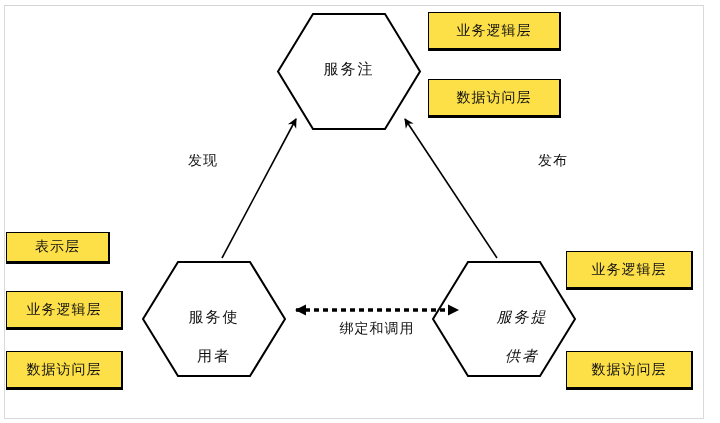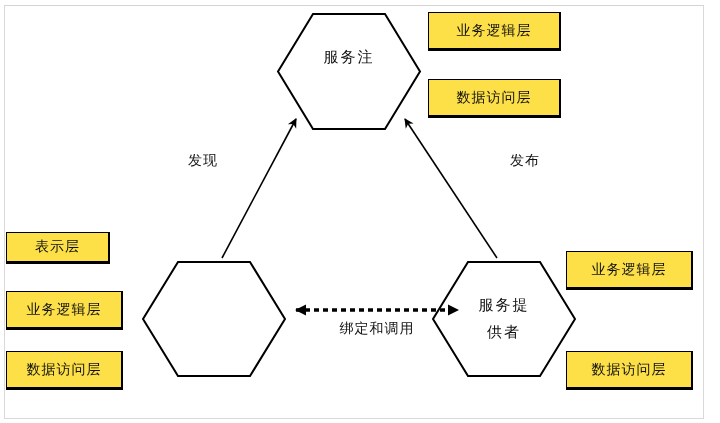--- a/index.html
+++ b/index.html
@@ -47,21 +47,21 @@
   
   .hex-text {
     position: absolute;
     width: 150px;
     text-align: center;
     font-size: 15px;
     line-height: 27px;
     color: #111111;
     letter-spacing: 2px;
   }
-  .hex-text span { display: block; }
+  .hex-text span { display: block; margin-top: 12px; }
 
   
   .layer-box {
     position: absolute;
     box-sizing: border-box;
     background: #fde047;
     border: 1px solid #000000;
     border-right-width: 2px;
     border-bottom-width: 3px;
     display: flex;
@@ -107,29 +107,33 @@
 
     <line x1="497" y1="258" x2="405" y2="119" stroke="#000000" stroke-width="1.6" marker-end="url(#arrowSolid)"></line>
 
     <line x1="296" y1="310" x2="458" y2="310" stroke="#000000" stroke-width="3.4" stroke-dasharray="5 4" marker-start="url(#arrowDashStart)" marker-end="url(#arrowDashEnd)"></line>
   </svg>
 
   <div class="hex-text" style="left:274px; top:44px;">
     <span>服务注</span>
   </div>
 
+  <div class="hex-text" style="left:139px; top:292px;">
+    <span>服务使</span>
+    <span>用者</span>
+  </div>
 
-  <div class="hex-text" style="left:429px; top:292px;">
+  <div class="hex-text" style="left:447px; top:292px;font-style:italic;">
     <span>服务提</span>
     <span>供者</span>
   </div>
 
   <div class="edge-label" style="left:168px; top:152px; width:70px;">发现</div>
 
-  <div class="edge-label" style="left:490px; top:152px; width:70px;">发布</div>
+  <div class="edge-label" style="left:518px; top:152px; width:70px;">发布</div>
 
   <div class="edge-label" style="left:302px; top:320px; width:150px;">绑定和调用</div>
 
   <div class="layer-box" style="left:428px; top:12px; width:133px; height:39px;">
     <span>业务逻辑层</span>
   </div>
   <div class="layer-box" style="left:428px; top:79px; width:133px; height:39px;">
     <span>数据访问层</span>
   </div>
 

